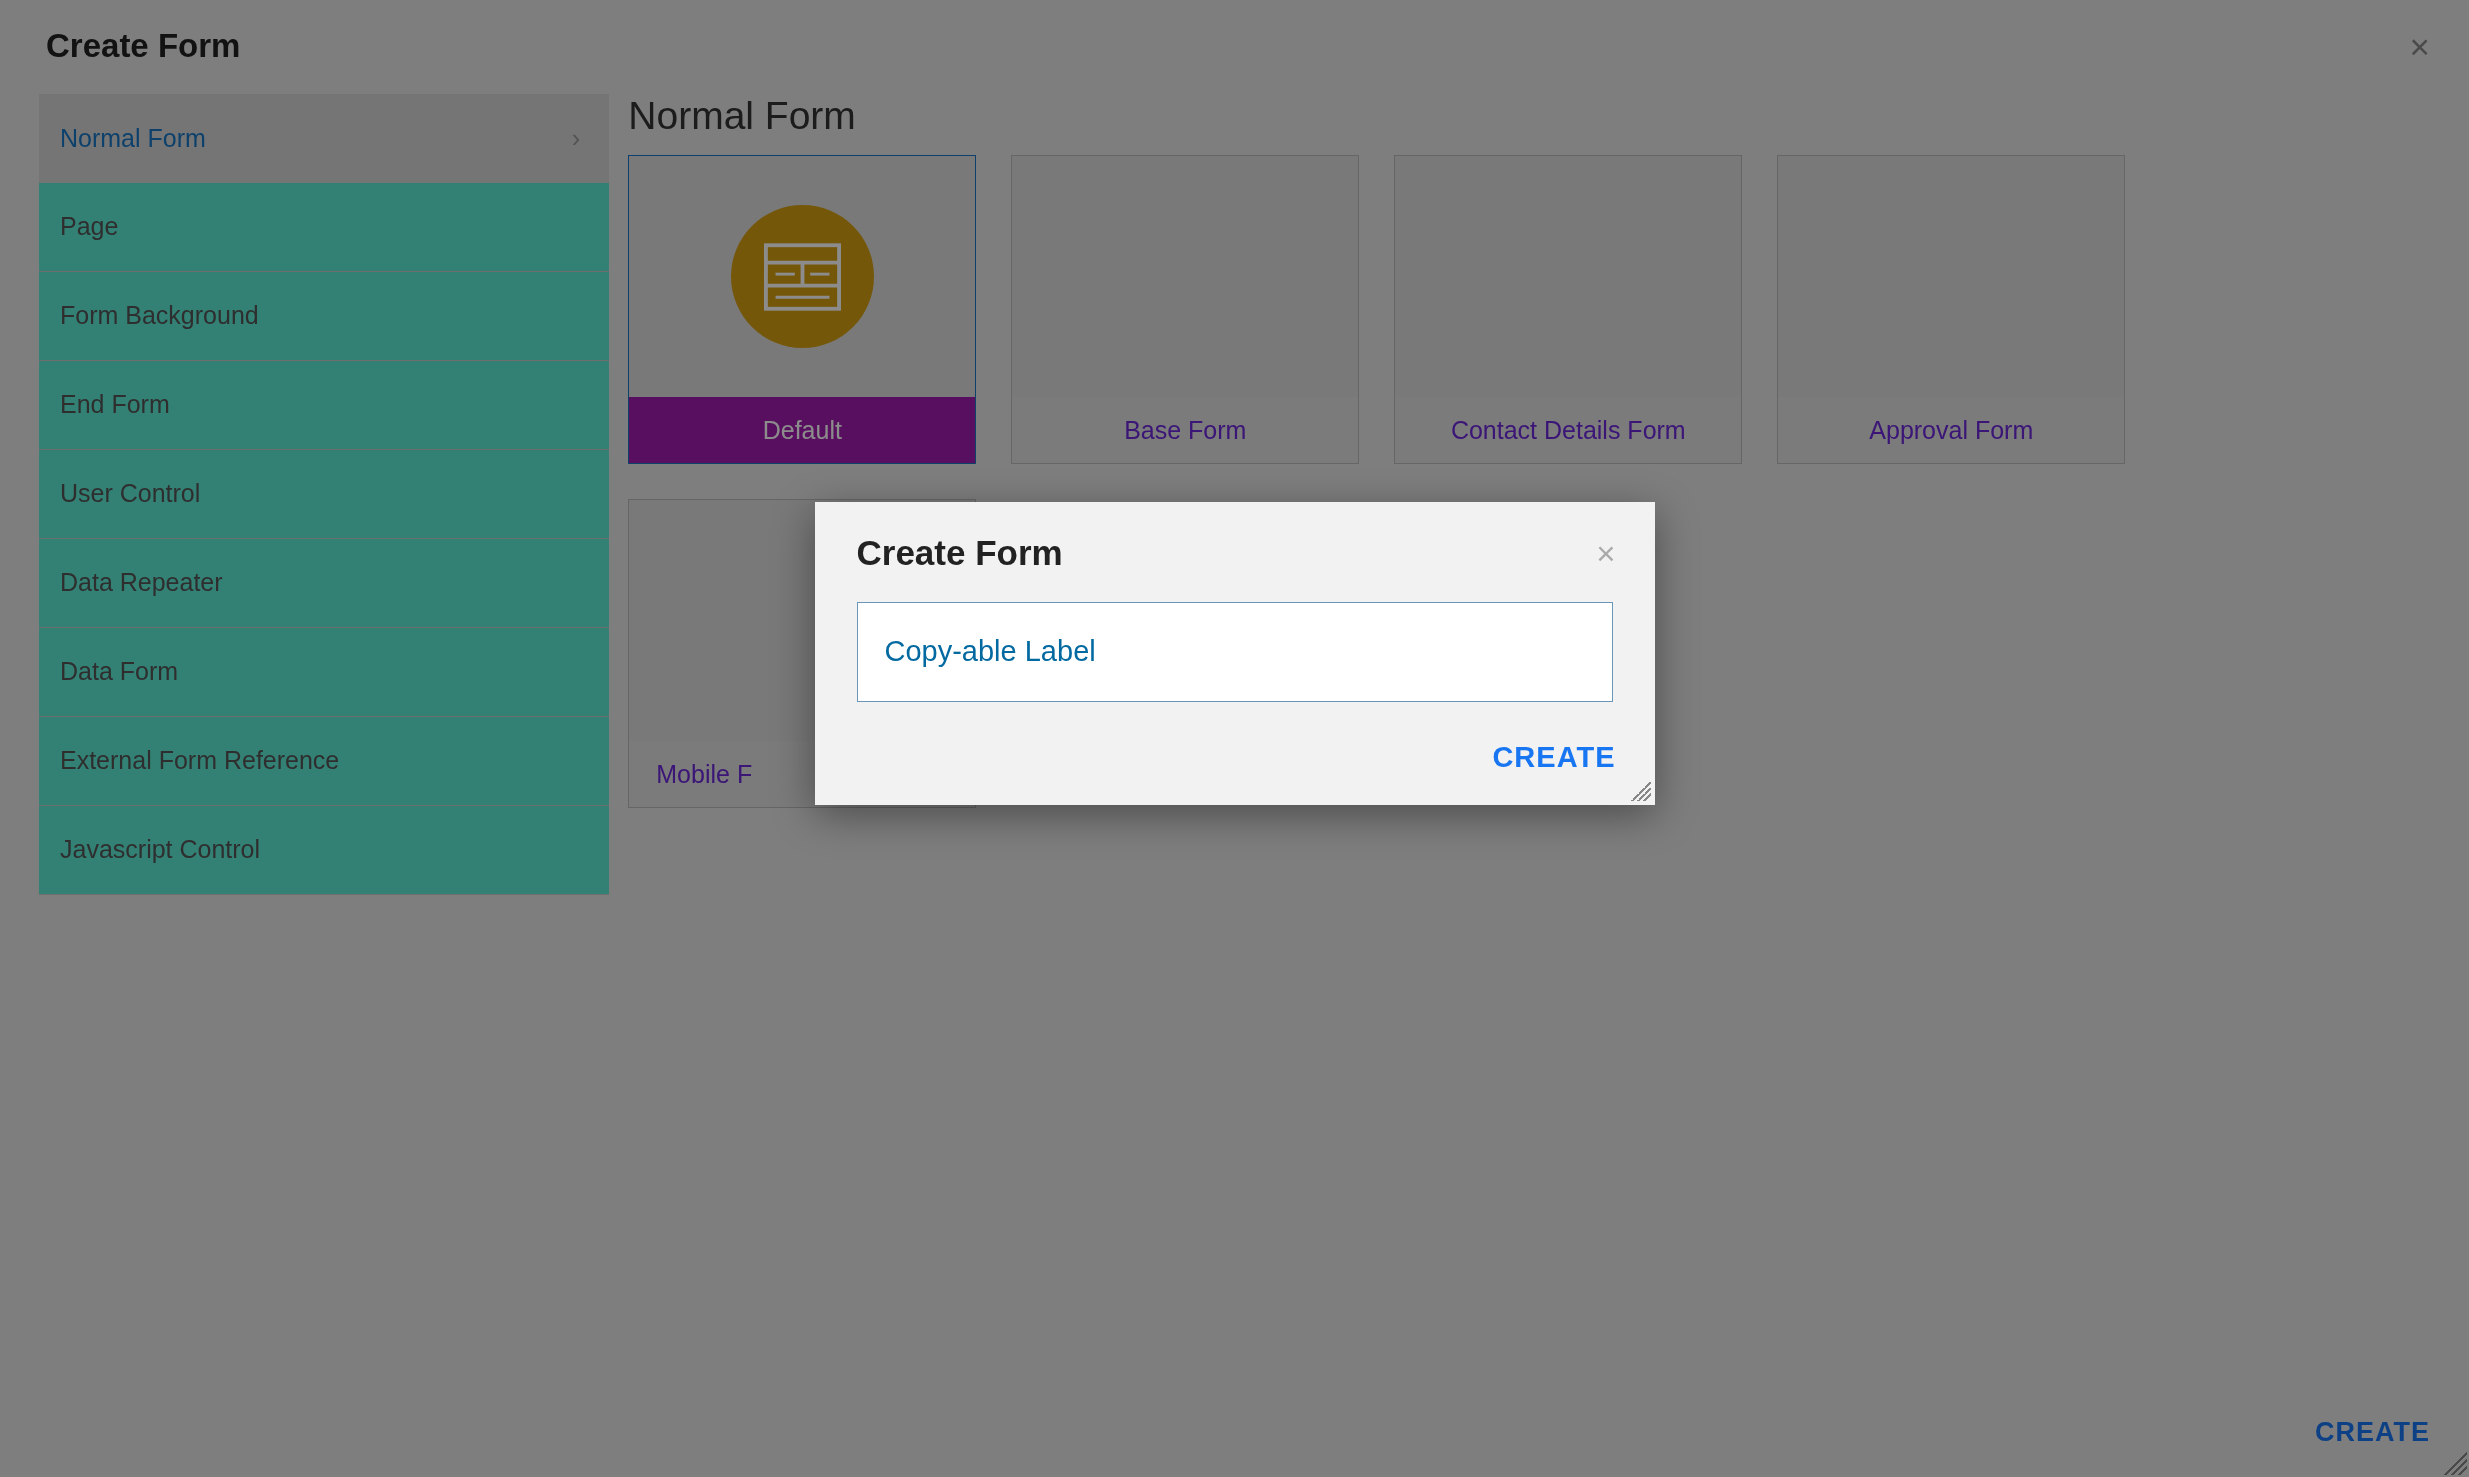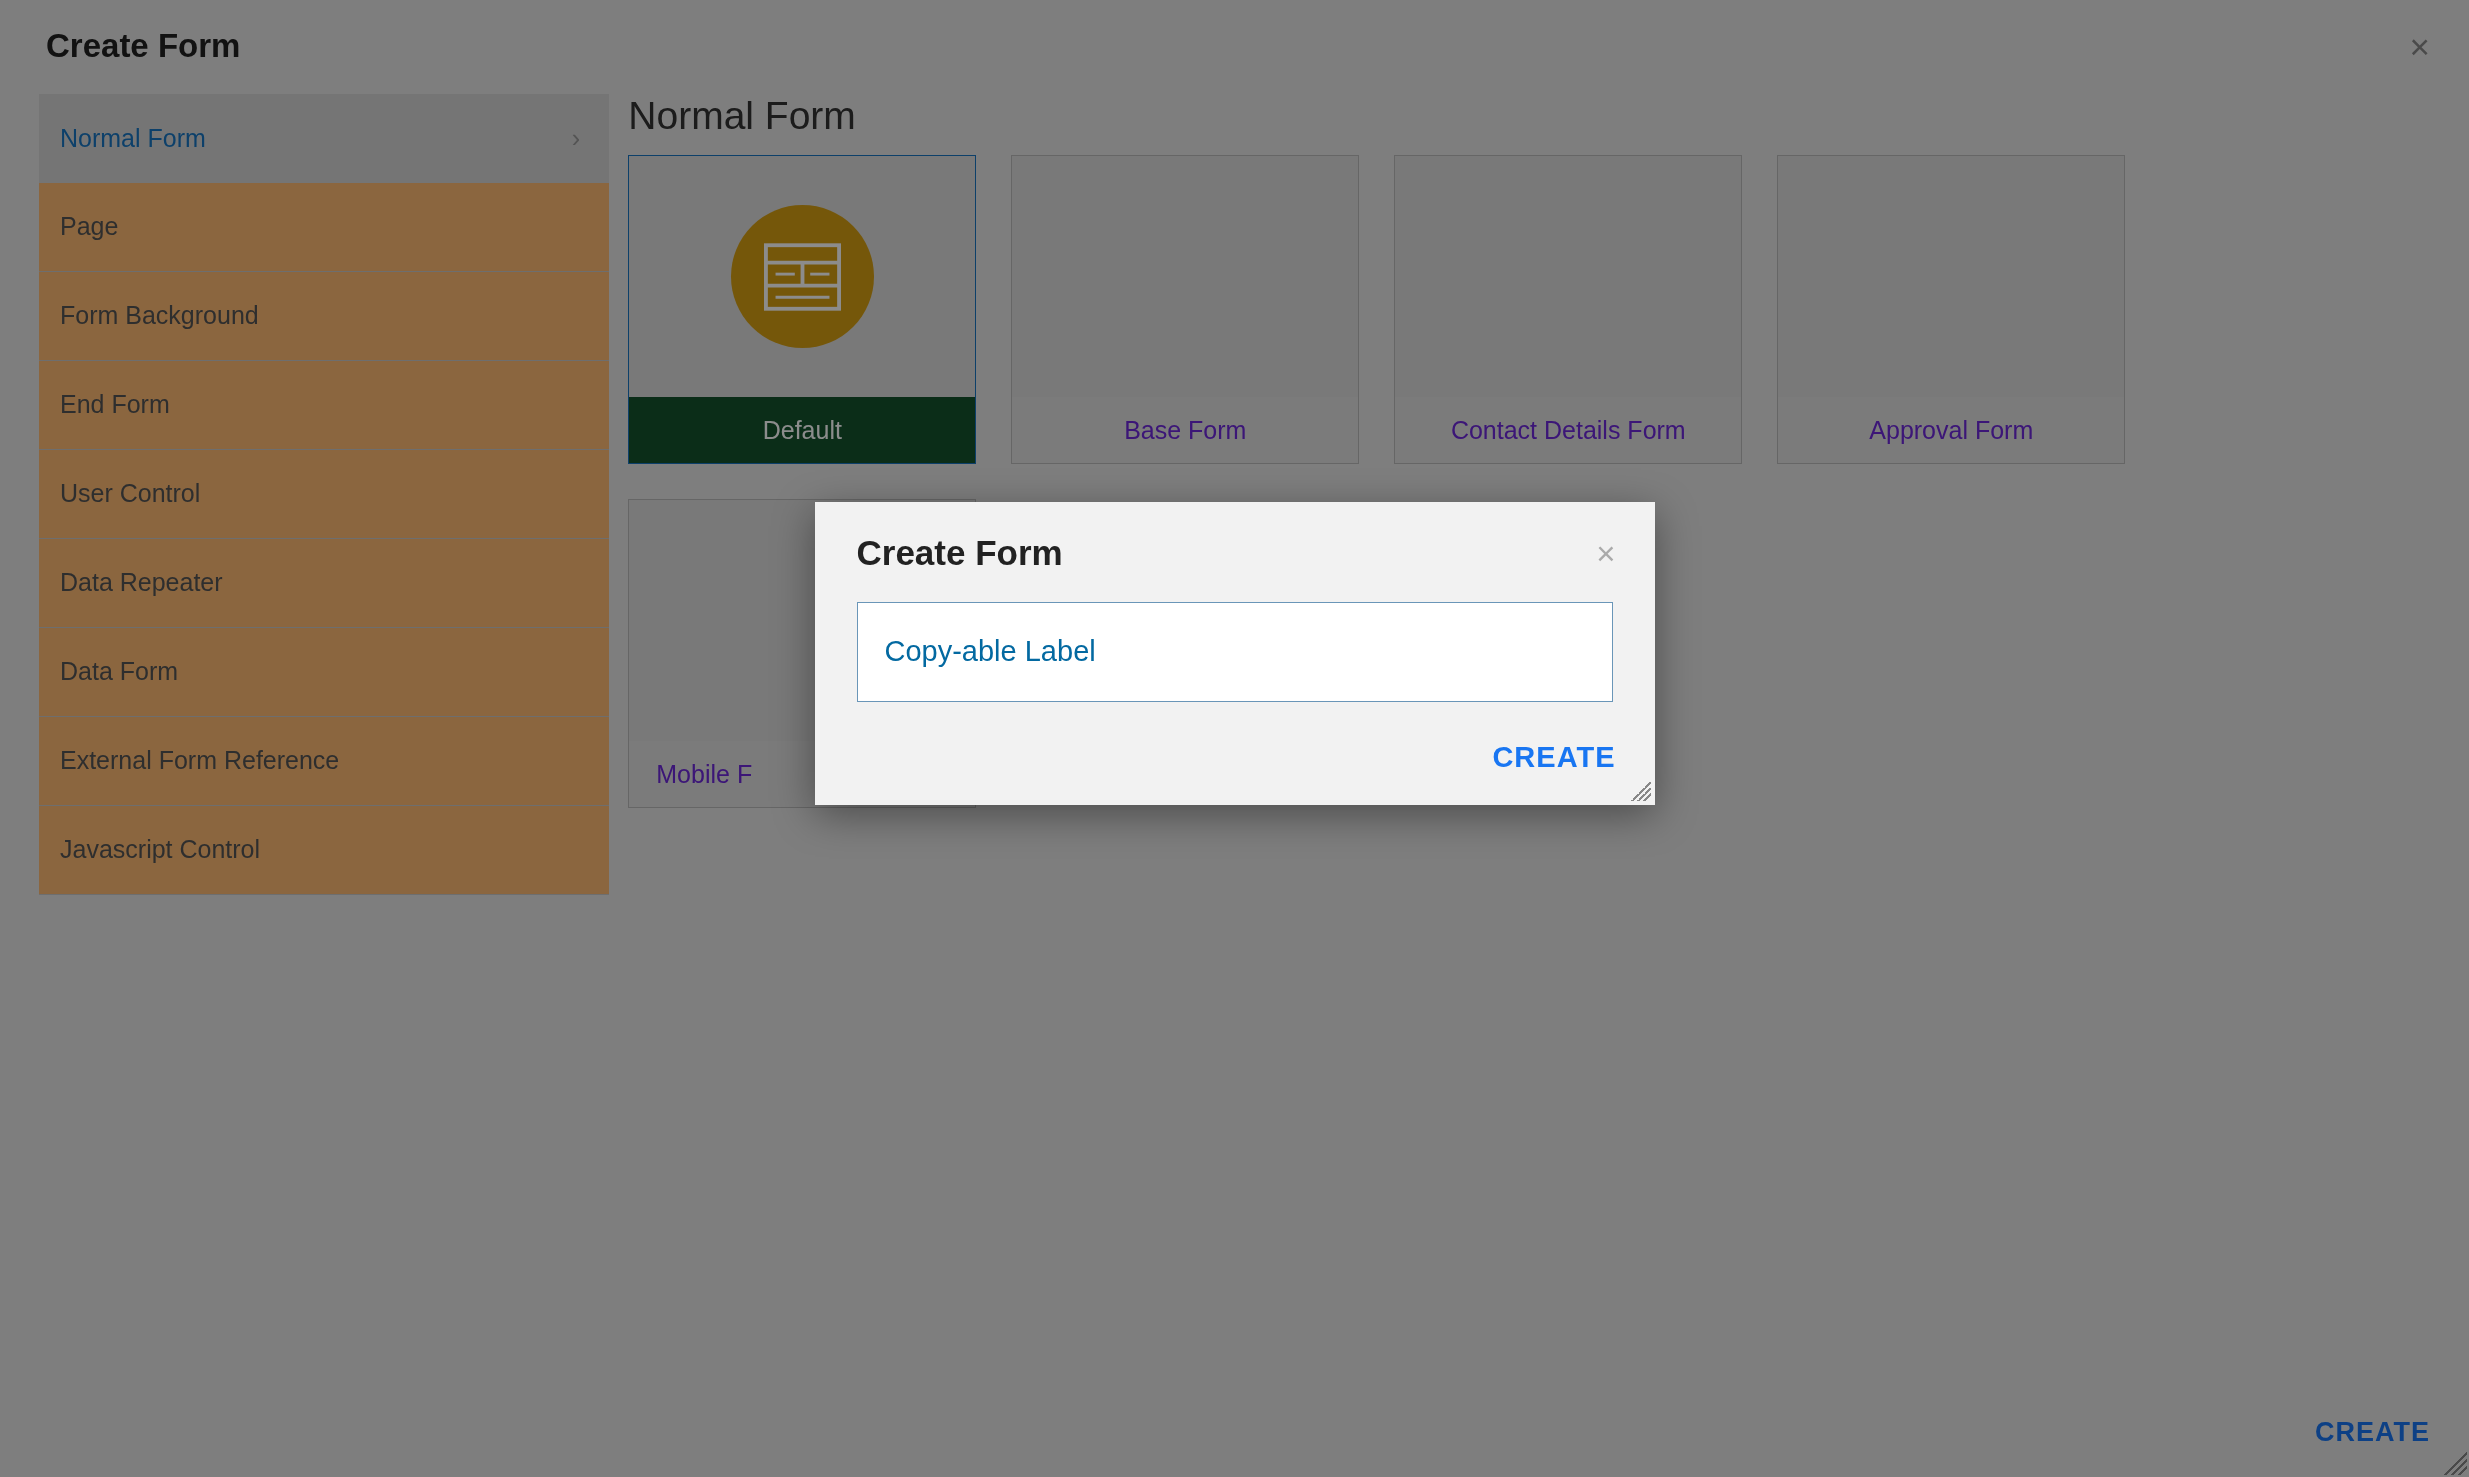--- a/index.html
+++ b/index.html
@@ -39,21 +39,21 @@
   .sidebar-item {
     height: 89px;
     display:flex;
     align-items:center;
     justify-content:space-between;
     padding: 0 29px 0 21px;
     border-bottom: 1px solid #c8c8c8;
     font-size: 25px;
     color:#555;
     cursor:pointer;
-    background:#fdba74;
+    background:#5eead4;
   }
   .sidebar-item.active {
     background:#d6d6d6;
     color:#1976c2;
     border-bottom:none;
   }
   .chevron {
     color:#999;
     font-size:25px;
   }
@@ -120,21 +120,21 @@
   }
   .tile-footer {
     height: 66px;
     display:flex;
     align-items:center;
     justify-content:center;
     font-size: 25px;
     color:#6d28d9;
   }
   .tile.selected .tile-footer {
-    background:#14532d;
+    background:#a21caf;
     color:#fff;
   }
   .tile-icon-circle {
     width: 143px;
     height: 143px;
     border-radius:50%;
     background:#d69f13;
     display:flex;
     align-items:center;
     justify-content:center;

